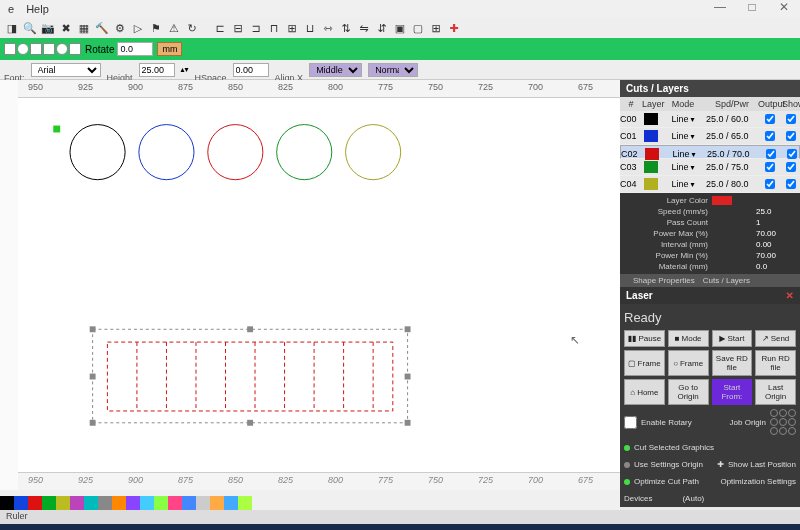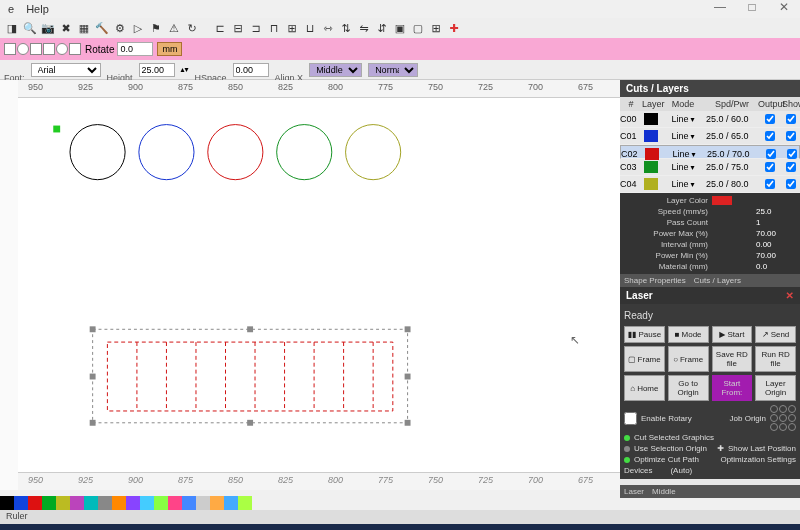--- a/index.html
+++ b/index.html
@@ -7,21 +7,21 @@
   
   .menubar { height: 18px; display: flex; align-items: center; padding: 0 8px; gap: 12px; }
   .menubar span { font-size: 11px; color: #333; }
   
   .win-controls { position: absolute; top: 0; right: 6px; display: flex; gap: 12px; font-size: 12px; color: #666; }
   .win-controls span { width: 20px; text-align: center; }
   
   .toolbar { height: 20px; background: #eee; display: flex; align-items: center; gap: 2px; padding: 0 4px; }
   .toolbar .tb-icon { width: 16px; height: 16px; display: flex; align-items: center; justify-content: center; font-size: 11px; color: #333; border: 1px solid transparent; }
   
-  .toolbar2 { height: 22px; background: #f9a8d4; display: flex; align-items: center; gap: 4px; padding: 0 4px; font-size: 10px; }
+  .toolbar2 { height: 22px; background: #22c55e; display: flex; align-items: center; gap: 4px; padding: 0 4px; font-size: 10px; }
   .rotate-group { display: flex; align-items: center; gap: 3px; }
   .shape-icons { display: flex; gap: 1px; }
   .shape-icons .si { width: 12px; height: 12px; border: 1px solid #888; background: #fff; }
   .num-input { width: 36px; height: 14px; font-size: 9px; border: 1px solid #aaa; padding: 0 2px; }
   .mm-btn { background: #e8b070; border: 1px solid #aa7030; padding: 1px 4px; font-size: 9px; }
   
   .font-row { height: 20px; background: #eee; display: flex; align-items: center; gap: 6px; padding: 0 140px 0 4px; font-size: 9px; border-bottom: 1px solid #ccc; }
   .font-row label { color: #555; margin-top: 16px; }
   .font-row input[type=checkbox] { width: 10px; height: 10px; }
   .sel { height: 14px; font-size: 9px; border: 1px solid #aaa; background: #fff; padding: 0 2px; }
@@ -53,27 +53,27 @@
   .cut-swatch { width: 14px; height: 12px; margin: 0 auto; }
   .cut-row .mode { display: flex; align-items: center; gap: 2px; justify-content: center; }
   .cut-row input[type=checkbox] { width: 10px; height: 10px; margin: 0 auto; display: block; }
   
   .cut-info { background: #444; color: #ddd; font-size: 9px; padding: 2px 4px; }
   .cut-info-body { background: #333; color: #ccc; font-size: 8px; padding: 3px; display: grid; grid-template-columns: 1fr 1fr; gap: 2px 4px; }
   .cut-info-body .label { text-align: right; }
   .cut-info-body .val { color: #fff; padding-left: 44px; }
   .red-swatch { display: inline-block; width: 20px; height: 9px; background: #d22; vertical-align: middle; }
   
-  .shape-props-tab { background: #555; color: #ccc; font-size: 8px; padding: 2px 4px; display: flex; gap: 8px; text-align: right; }
+  .shape-props-tab { background: #555; color: #ccc; font-size: 8px; padding: 2px 13px; display: flex; gap: 8px; text-align: right; }
   
   .laser-body { background: #3a3a3a; color: #ddd; font-size: 8px; padding: 4px; }
-  .laser-ready { font-size: 10px; padding: 2px 0; }
+  .laser-ready { font-size: 13px; padding: 2px 0; }
   .laser-btns { display: grid; grid-template-columns: 1fr 1fr 1fr 1fr; gap: 3px; margin: 3px 0; }
   .laser-btn { background: #ddd; color: #222; border: 1px solid #999; padding: 3px 2px; font-size: 8px; text-align: center; display: flex; align-items: center; justify-content: center; gap: 2px; }
-  .laser-opts { display: flex; flex-direction: column; gap: 2px; margin-top: 4px; }
+  .laser-opts { display: flex; flex-direction: column; gap: 8px; margin-top: 4px; }
   .laser-opt { display: flex; align-items: center; gap: 4px; font-size: 8px; }
   .laser-opt .dot { width: 6px; height: 6px; border-radius: 50%; }
   .dot.green { background: #4d4; }
   .dot.grey { background: #888; }
   .origin-grid { display: grid; grid-template-columns: repeat(3,8px); grid-template-rows: repeat(3,8px); gap: 1px; }
   .origin-grid div { border: 1px solid #888; border-radius: 50%; }
   
   .palette { position: absolute; left: 0; bottom: 20px; height: 14px; display: flex; }
   .palette div { width: 14px; height: 14px; }
   
@@ -379,22 +379,22 @@
           <span>○</span>
           <span>Frame</span>
         </div>
       <div class="laser-btn">Save RD file</div>
       <div class="laser-btn">Run RD file</div>
       <div class="laser-btn">
           <span>⌂</span>
           <span>Home</span>
         </div>
       <div class="laser-btn">Go to Origin</div>
-      <div class="laser-btn" style="background:#a21caf;color:#ccc;border:none">Start From:</div>
-      <div class="laser-btn">Layer Origin</div>
+      <div class="laser-btn" style="background:#6d28d9;color:#ccc;border:none">Start From:</div>
+      <div class="laser-btn">Last Origin</div>
     </div>
     <div class="laser-opts">
       <div class="laser-opt">
           <input type="checkbox" style="">
           <span>Enable Rotary</span>
         <span style="margin-left:auto">Job Origin</span>
         <div class="origin-grid">
             <div></div>
             <div></div>
             <div></div>
@@ -405,32 +405,32 @@
             <div></div>
             <div></div>
           </div>
       </div>
       <div class="laser-opt">
           <span class="dot green"></span>
           <span>Cut Selected Graphics</span>
         </div>
       <div class="laser-opt">
           <span class="dot grey"></span>
-          <span>Use Selection Origin</span>
+          <span>Use Settings Origin</span>
         <span style="margin-left:auto">✚ </span>
           <span>Show Last Position</span>
         </div>
       <div class="laser-opt">
           <span class="dot green"></span>
           <span>Optimize Cut Path</span>
         <span style="margin-left:auto">Optimization Settings</span>
         </div>
       <div class="laser-opt">
           <span>Devices</span>
-        <span style="margin-left:14px">(Auto)</span>
+        <span style="margin-left:26px">(Auto)</span>
         </div>
     </div>
   </div>
   <div class="shape-props-tab" style="margin-top:6px">
     <span>Laser</span>
     <span>Middle</span>
   </div>
 </div>
 
 <div class="palette" id="palette">

